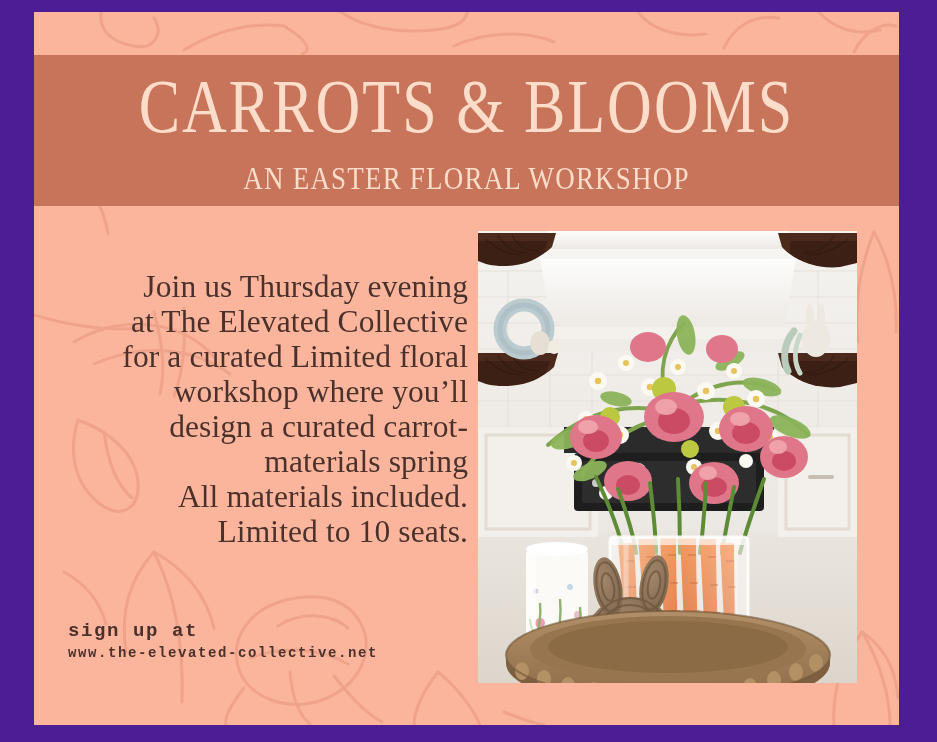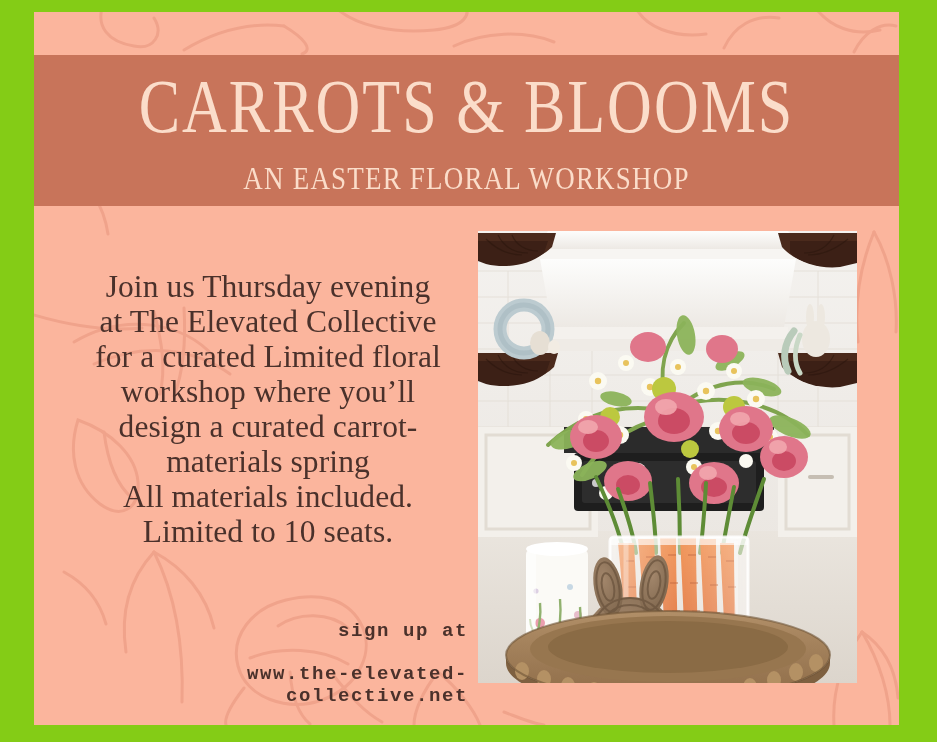--- a/index.html
+++ b/index.html
@@ -7,21 +7,21 @@
     margin: 0;
     padding: 0;
     background: #5E443C;
   }
   #poster {
     position: relative;
     width: 937px;
     height: 742px;
     overflow: hidden;
     font-family: "Liberation Serif", serif;
-    background: #84cc16;
+    background: #4c1d95;
   }
   
   .canvas {
     position: absolute;
     left: 34px;
     top: 12px;
     width: 865px;
     height: 713px;
     background: #FBB59D;
     overflow: hidden;
@@ -80,33 +80,33 @@
     left: 34px;
     top: 258px;
     width: 400px;
     text-align: center;
     color: #4A312B;
     font-family: "Liberation Serif", serif;
     font-size: 31.5px;
     line-height: 1.11;
     letter-spacing: 0.1px;
   }
-  .copy .line { display: block; white-space: nowrap; }
+  .copy .line { display: block; white-space: nowrap; text-align: right; }
   .signup {
     position: absolute;
     left: 34px;
     top: 608px;
     width: 400px;
-    text-align: right;
+    text-align: left;
     color: #4A312B;
     font-family: "Liberation Mono", monospace;
     font-weight: 700;
   }
   .signup .su1 { display:block; font-size: 19px; letter-spacing: 1.6px; }
-  .signup .su2 { display:block; font-size: 19px; letter-spacing: 1.6px; margin-top: 21px; }
+  .signup .su2 { display:block; font-size: 14px; letter-spacing: 1.6px; margin-top: 3px; }
   
   .photo {
     position: absolute;
     left: 444px;
     top: 219px;
     width: 379px;
     height: 452px;
     overflow: hidden;
     background: #EFEAE4;
   }

